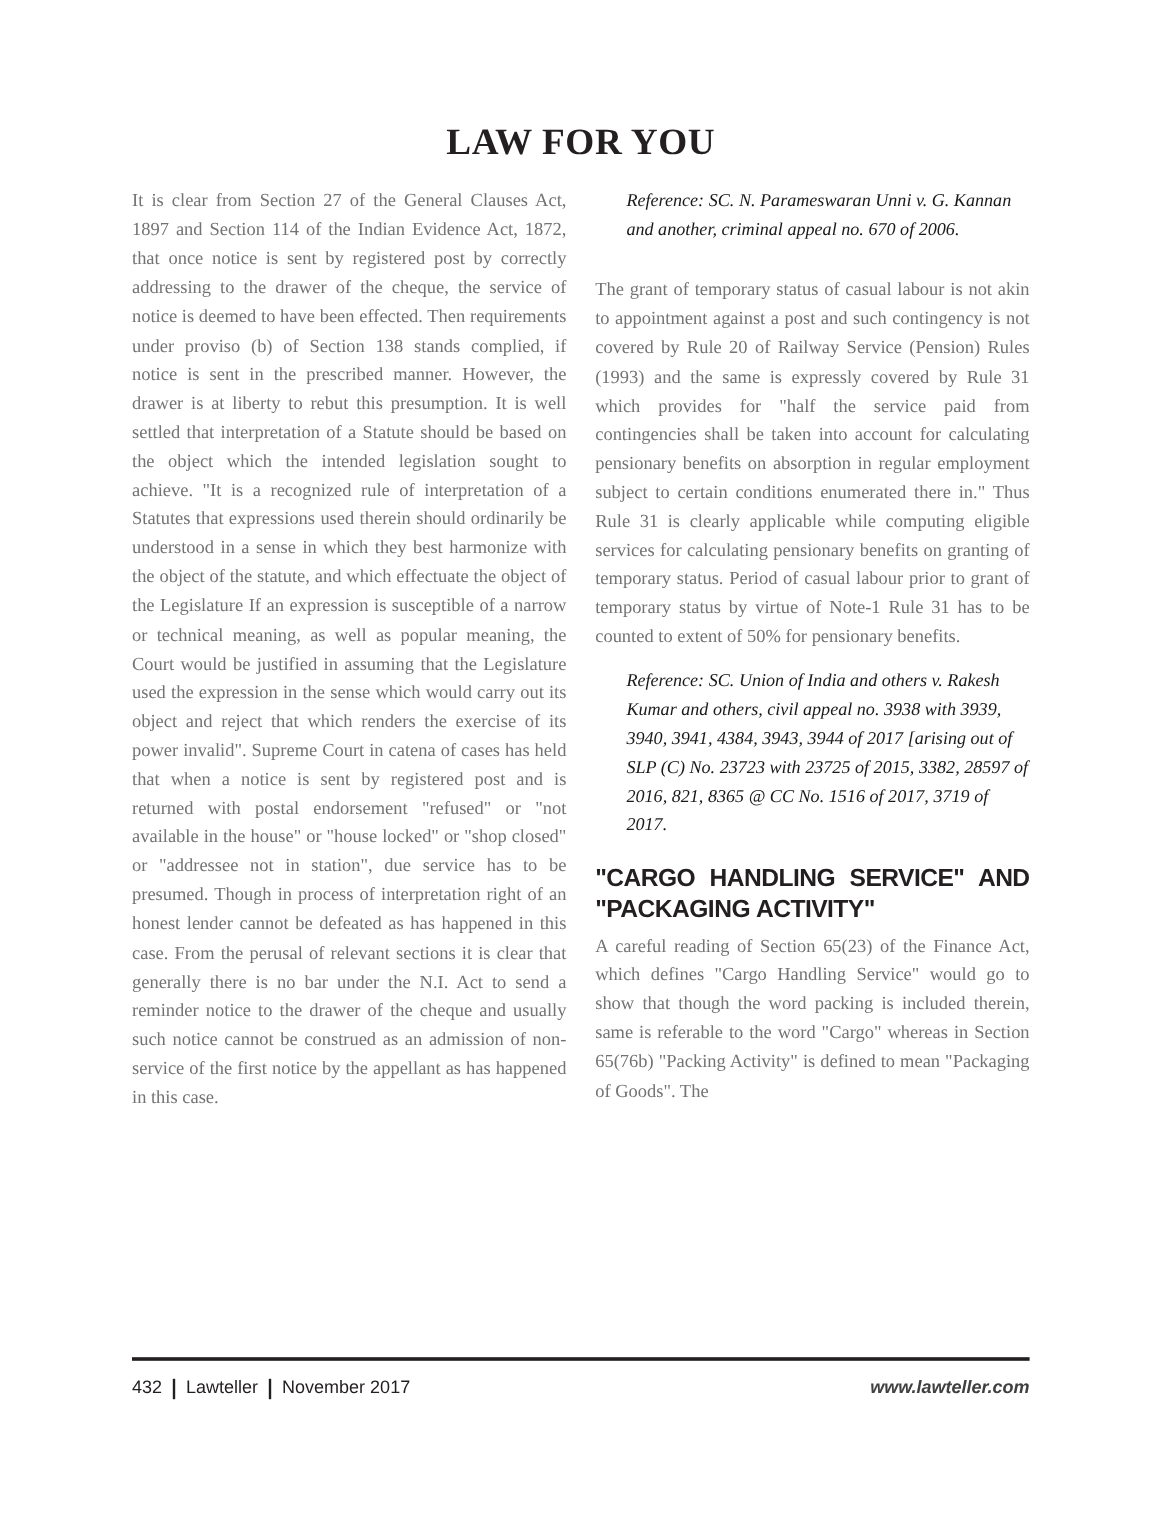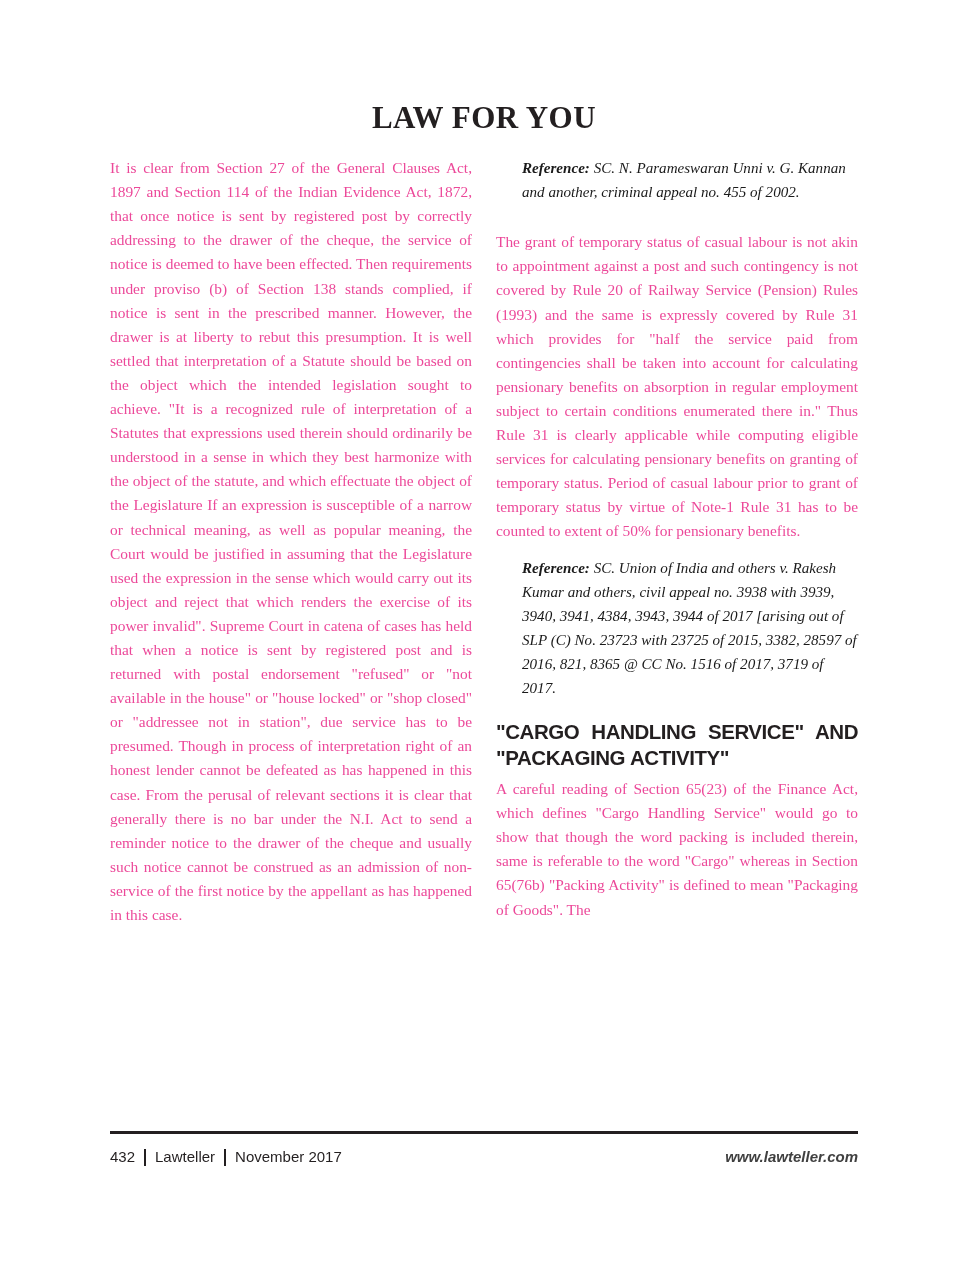--- a/index.html
+++ b/index.html
@@ -63,34 +63,34 @@
   }
   .sec-head.tight { letter-spacing: -0.45px; }
 
   
   .para {
     font-size: 15.4px;
     line-height: 24.1px;
     text-align: justify;
     text-align-last: left;
     margin: 0 0 0 0;
-    color: #ec4899;
+    color: #737373;
   }
 
   
   .reference {
     font-style: italic;
     font-size: 15.1px;
     line-height: 24.1px;
     text-align: left;
     margin: 0 0 0 26px;
     color: #1a1a1a;
   }
   .reference .lbl {
-    font-weight: bold;
+    font-weight: normal;
     font-style: italic;
   }
 
   .gap-sm { height: 12px; }
   .gap-md { height: 19px; }
   .gap-lg { height: 26px; }
 
   
   .footer {
     position: absolute;
@@ -146,21 +146,21 @@
     <div class="col col-left">
 
 
       <p class="para">It is clear from Section 27 of the General Clauses Act, 1897 and Section 114 of the Indian Evidence Act, 1872, that once notice is sent by registered post by correctly addressing to the drawer of the cheque, the service of notice is deemed to have been effected. Then requirements under proviso (b) of Section 138 stands complied, if notice is sent in the prescribed manner. However, the drawer is at liberty to rebut this presumption. It is well settled that interpretation of a Statute should be based on the object which the intended legislation sought to achieve. "It is a recognized rule of interpretation of a Statutes that expressions used therein should ordinarily be understood in a sense in which they best harmonize with the object of the statute, and which effectuate the object of the Legislature If an expression is susceptible of a narrow or technical meaning, as well as popular meaning, the Court would be justified in assuming that the Legislature used the expression in the sense which would carry out its object and reject that which renders the exercise of its power invalid". Supreme Court in catena of cases has held that when a notice is sent by registered post and is returned with postal endorsement "refused" or "not available in the house" or "house locked" or "shop closed" or "addressee not in station", due service has to be presumed. Though in process of interpretation right of an honest lender cannot be defeated as has happened in this case. From the perusal of relevant sections it is clear that generally there is no bar under the N.I. Act to send a reminder notice to the drawer of the cheque and usually such notice cannot be construed as an admission of non-service of the first notice by the appellant as has happened in this case.</p>
 
     </div>
 
     <div class="col col-right">
 
       <p class="reference">
-        <span class="lbl">Reference:</span><span> SC. N. Parameswaran Unni v. G. Kannan and another, criminal appeal no. 455 of 2002.</span>
+        <span class="lbl">Reference:</span><span> SC. N. Parameswaran Unni v. G. Kannan and another, criminal appeal no. 670 of 2006.</span>
       </p>
 
       <div class="gap-lg"></div>
 
 
       <p class="para">The grant of temporary status of casual labour is not akin to appointment against a post and such contingency is not covered by Rule 20 of Railway Service (Pension) Rules (1993) and the same is expressly covered by Rule 31 which provides for "half the service paid from contingencies shall be taken into account for calculating pensionary benefits on absorption in regular employment subject to certain conditions enumerated there in." Thus Rule 31 is clearly applicable while computing eligible services for calculating pensionary benefits on granting of temporary status. Period of casual labour prior to grant of temporary status by virtue of Note-1 Rule 31 has to be counted to extent of 50% for pensionary benefits.</p>
 
       <div class="gap-sm"></div>
 
       <p class="reference">

